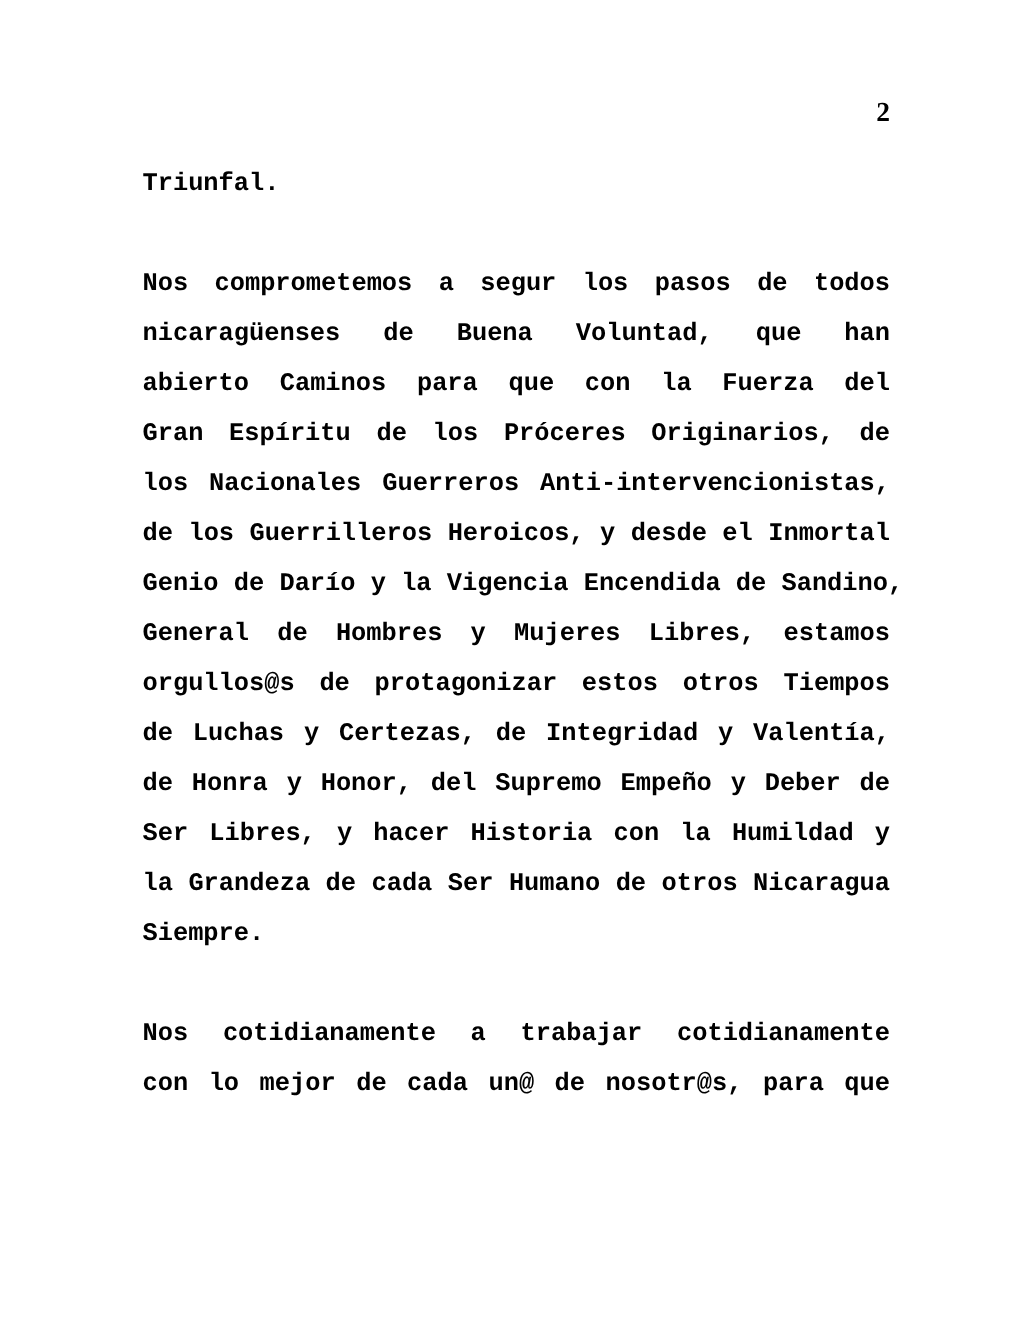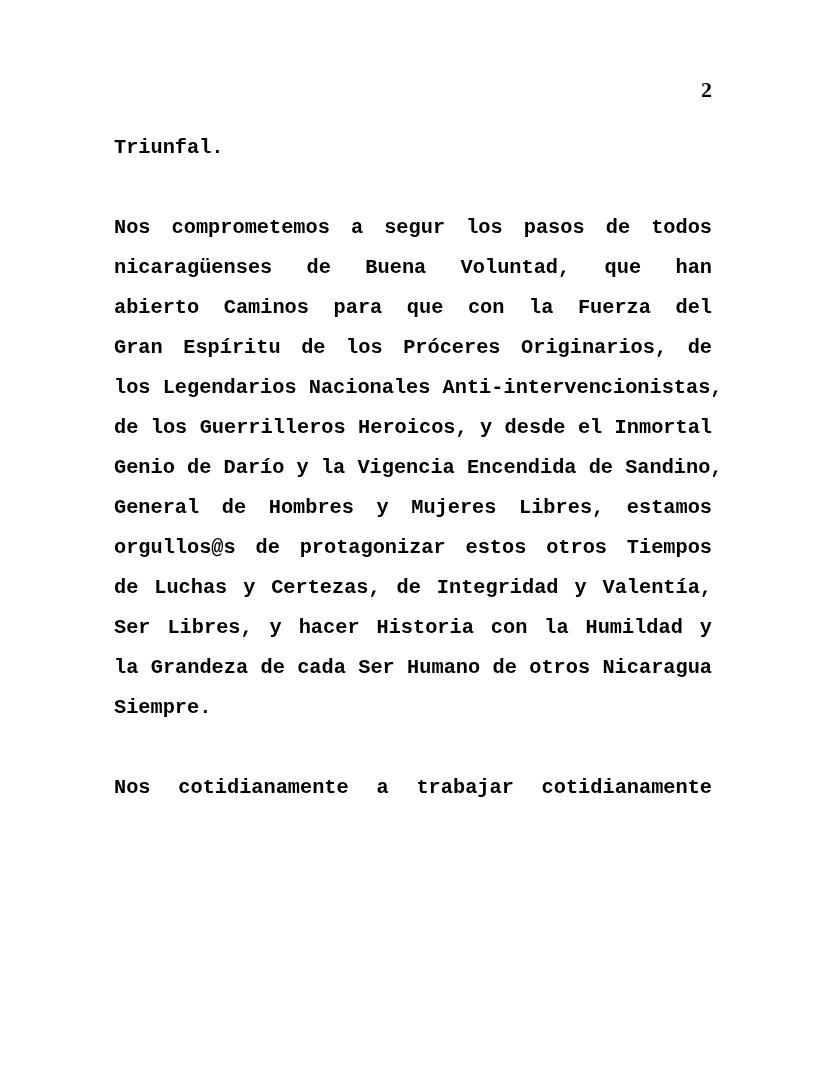--- a/index.html
+++ b/index.html
@@ -59,29 +59,31 @@
 
     <div class="paragraph">
       <span class="line last">Triunfal.</span>
     </div>
 
     <div class="paragraph">
       <span class="line">Nos comprometemos a segur los pasos de todos</span>
       <span class="line">nicaragüenses de Buena Voluntad, que han</span>
       <span class="line">abierto Caminos para que con la Fuerza del</span>
       <span class="line">Gran Espíritu de los Próceres Originarios, de</span>
-      <span class="line">los Legendarios Nacionales Anti-intervencionistas,</span>
+      <span class="line">los Nacionales Guerreros Anti-intervencionistas,</span>
       <span class="line">de los Guerrilleros Heroicos, y desde el Inmortal</span>
       <span class="line">Genio de Darío y la Vigencia Encendida de Sandino,</span>
       <span class="line">General de Hombres y Mujeres Libres, estamos</span>
       <span class="line">orgullos@s de protagonizar estos otros Tiempos</span>
       <span class="line">de Luchas y Certezas, de Integridad y Valentía,</span>
+      <span class="line">de Honra y Honor, del Supremo Empeño y Deber de</span>
       <span class="line">Ser Libres, y hacer Historia con la Humildad y</span>
       <span class="line">la Grandeza de cada Ser Humano de otros Nicaragua</span>
       <span class="line last">Siempre.</span>
     </div>
 
     <div class="paragraph">
       <span class="line">Nos cotidianamente a trabajar cotidianamente</span>
+      <span class="line">con lo mejor de cada un@ de nosotr@s, para que</span>
     </div>
 
   </div>
 </div>
 
 </body></html>

